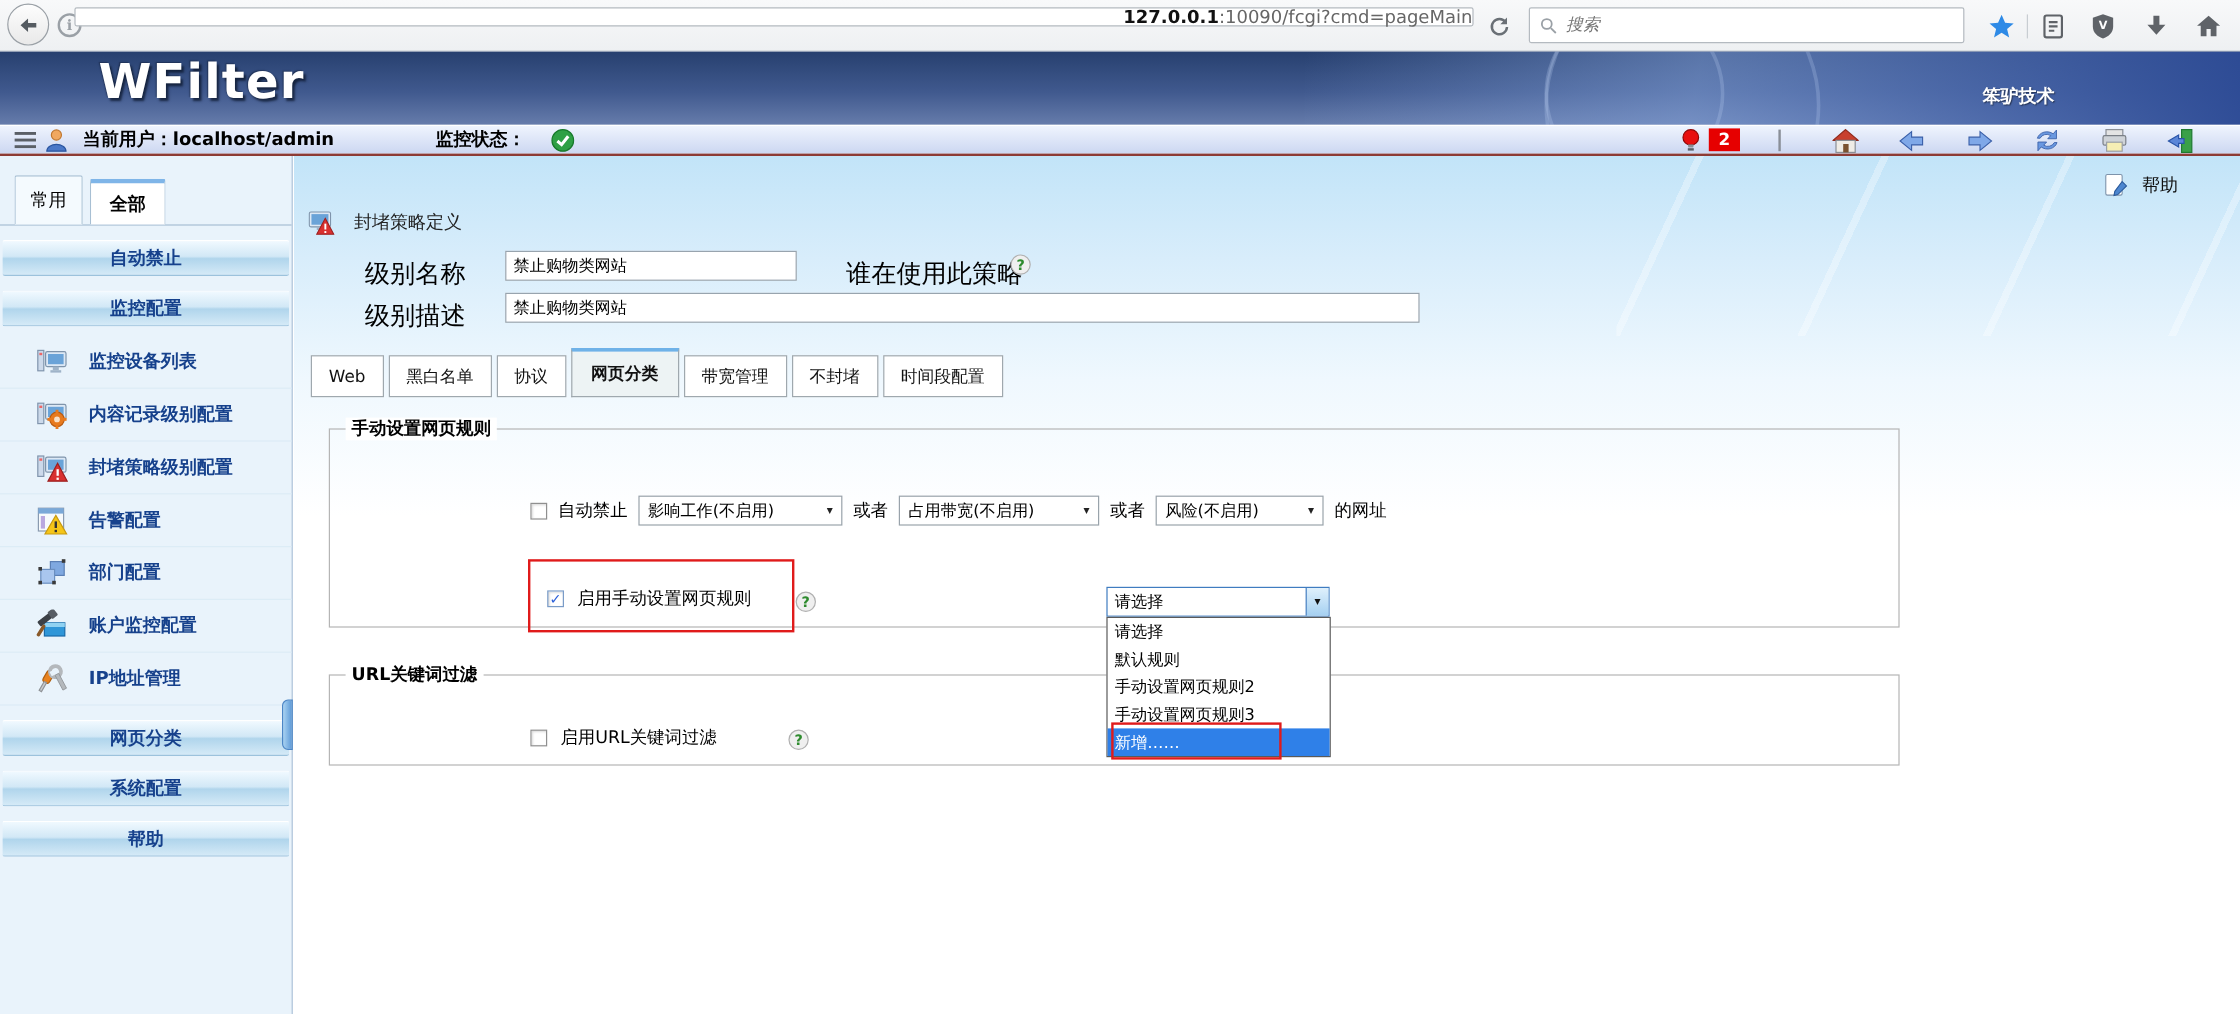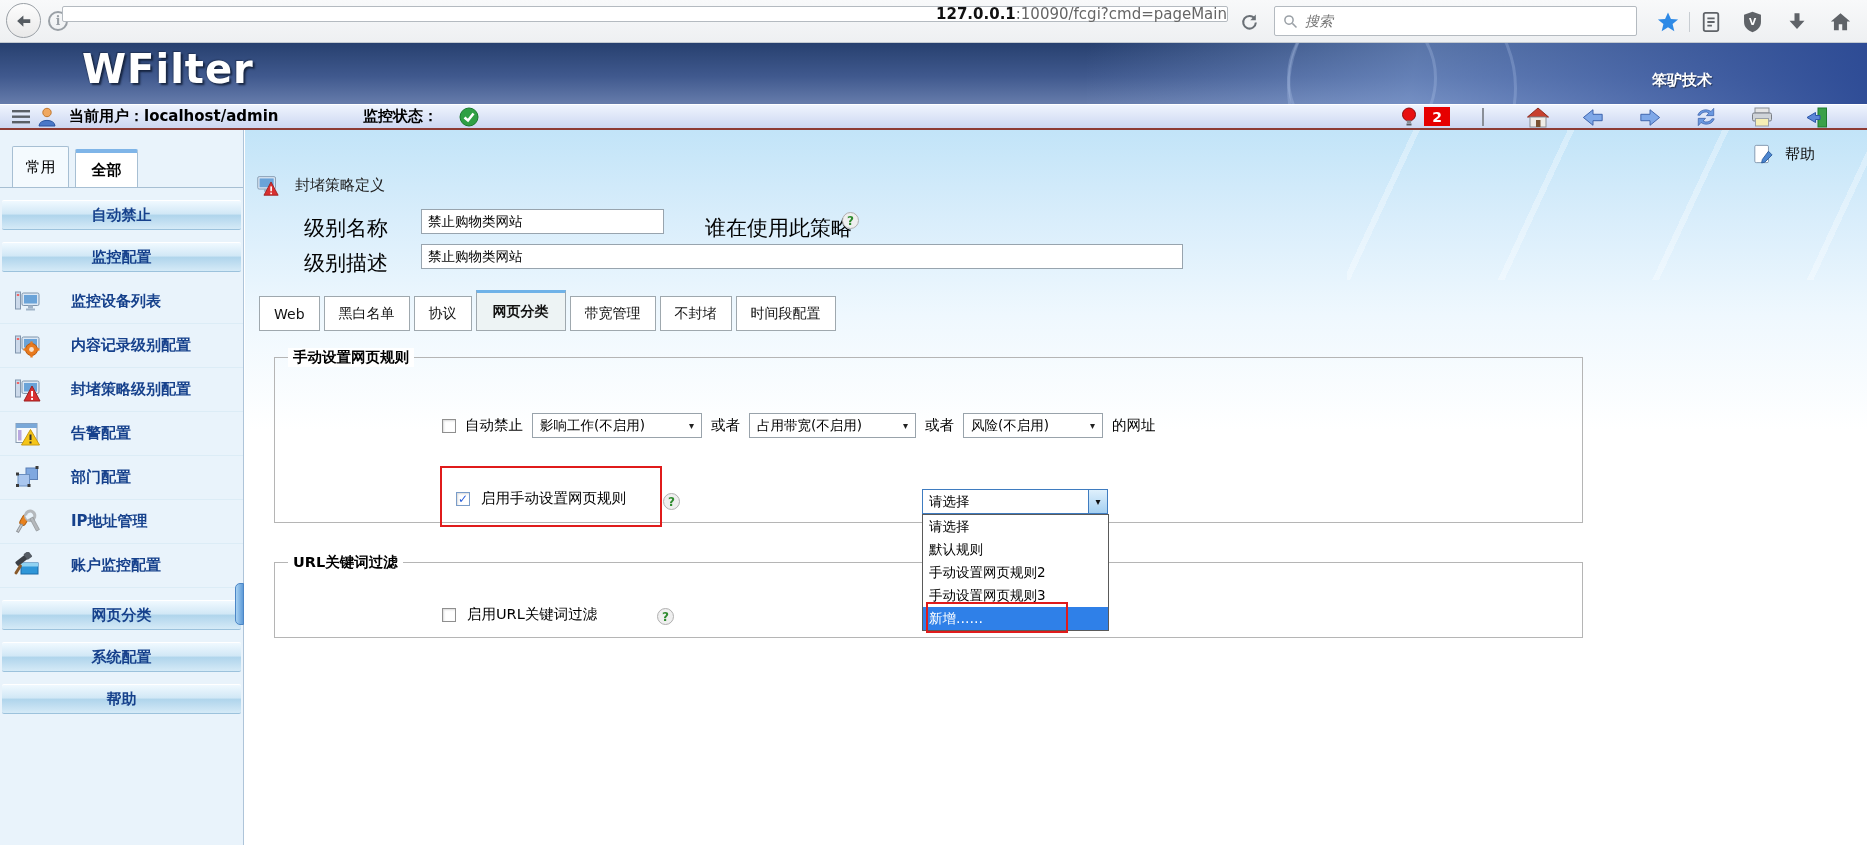--- a/index.html
+++ b/index.html
@@ -61,21 +61,21 @@
               border-radius:2px 2px 0 0; cursor:default; }
   .side-tab.t0 { left:12px; width:57px; height:41px; }
   .side-tab.t1 { left:75px; width:63px; height:38px; background:#fff; font-weight:700;
                  border-top:4px solid #7fb5e8; }
   .side-header { height:30px; margin:12px 2px 0 2px; border-radius:2px;
                  background:linear-gradient(180deg,#f0f9ff 0%,#d2e8f6 45%,#b0d5ec 52%,#d5eaf7 100%);
                  border-top:1px solid #fff; border-bottom:1px solid #9cc2dc;
                  display:flex; align-items:center; justify-content:center;
                  font-size:15px; font-weight:700; color:#16418c; }
   .side-items { margin-top:8px; }
-  .side-item { height:44px; display:flex; align-items:center; padding-left:14px; gap:30px;
+  .side-item { height:44px; display:flex; align-items:center; padding-left:30px; gap:17px;
                border-bottom:1px solid #dcecf6; font-size:15px; font-weight:600; color:#16418c; cursor:default; }
   .side-item .sicon { width:27px; height:27px; flex:0 0 27px; }
   .collapse-handle { position:absolute; left:235px; top:453px; width:9px; height:42px; border-radius:5px 0 0 5px;
                background:linear-gradient(90deg,#a8d2f2,#5f9bd8); border:1px solid #4c86c6; }
 
   
   .content { position:absolute; left:245px; top:130px; width:1622px; height:715px;
              background:linear-gradient(180deg,#c2e4f8 0%,#d8edfb 12%,#eff8fe 26%,#ffffff 42%); }
   .streaks { position:absolute; right:0; top:0; width:520px; height:150px; opacity:.5; pointer-events:none;
              background:repeating-linear-gradient(115deg, rgba(255,255,255,0) 0 60px, rgba(255,255,255,.65) 60px 66px, rgba(255,255,255,0) 66px 140px); }
@@ -336,43 +336,43 @@
                 <rect x="2" y="8.5" width="3" height="3"></rect>
                 <rect x="2" y="20" width="3" height="3"></rect>
                 <rect x="13.5" y="20" width="3" height="3"></rect>
                 <rect x="21.5" y="2" width="3" height="3"></rect>
               </g>
             </svg></span>
           <span>部门配置</span>
         </div>
         <div class="side-item">
           <span class="sicon"><svg width="27" height="27" viewBox="0 0 27 27">
-              <g transform="rotate(30 8 16)">
-                <rect x="5" y="6" width="6" height="11" rx="2.6" fill="#e8821e" stroke="#b05f10"></rect>
-                <rect x="7" y="16.5" width="2.2" height="8.5" fill="#c8ccd0" stroke="#909498"></rect>
-              </g>
-              <g transform="rotate(-28 19 13)">
-                <circle cx="19" cy="7" r="4.6" fill="none" stroke="#b4b8bc" stroke-width="3.2"></circle>
-                <rect x="14.5" y="5" width="4" height="4" fill="#e9f3fb"></rect>
-                <rect x="17.3" y="9.5" width="3.4" height="14" fill="#b4b8bc" stroke="#8a8e92" stroke-width=".6"></rect>
-              </g>
-            </svg></span>
-          <span>IP地址管理</span>
-        </div>
-        <div class="side-item">
-          <span class="sicon"><svg width="27" height="27" viewBox="0 0 27 27">
               <rect x="7" y="11" width="17" height="11" fill="#2f96d8" stroke="#1a6aa8"></rect>
               <rect x="7" y="11" width="17" height="3.5" fill="#90d2f2"></rect>
               <g transform="rotate(-38 8 8)">
                 <rect x="1" y="5.5" width="13" height="5" rx="1" fill="#3c4046"></rect>
                 <rect x="12.5" y="4.5" width="6" height="7" rx="1" fill="#565c64"></rect>
               </g>
               <rect x="3" y="12" width="3" height="11" rx="1.2" transform="rotate(32 4.5 17)" fill="#8a5a2a"></rect>
             </svg></span>
           <span>账户监控配置</span>
+        </div>
+        <div class="side-item">
+          <span class="sicon"><svg width="27" height="27" viewBox="0 0 27 27">
+              <g transform="rotate(30 8 16)">
+                <rect x="5" y="6" width="6" height="11" rx="2.6" fill="#e8821e" stroke="#b05f10"></rect>
+                <rect x="7" y="16.5" width="2.2" height="8.5" fill="#c8ccd0" stroke="#909498"></rect>
+              </g>
+              <g transform="rotate(-28 19 13)">
+                <circle cx="19" cy="7" r="4.6" fill="none" stroke="#b4b8bc" stroke-width="3.2"></circle>
+                <rect x="14.5" y="5" width="4" height="4" fill="#e9f3fb"></rect>
+                <rect x="17.3" y="9.5" width="3.4" height="14" fill="#b4b8bc" stroke="#8a8e92" stroke-width=".6"></rect>
+              </g>
+            </svg></span>
+          <span>IP地址管理</span>
         </div>
       </div>
       <div class="side-header">网页分类</div>
       <div class="side-header">系统配置</div>
       <div class="side-header">帮助</div>
     </div>
   <div class="collapse-handle"></div>
 </div>
 
 <div class="content">

